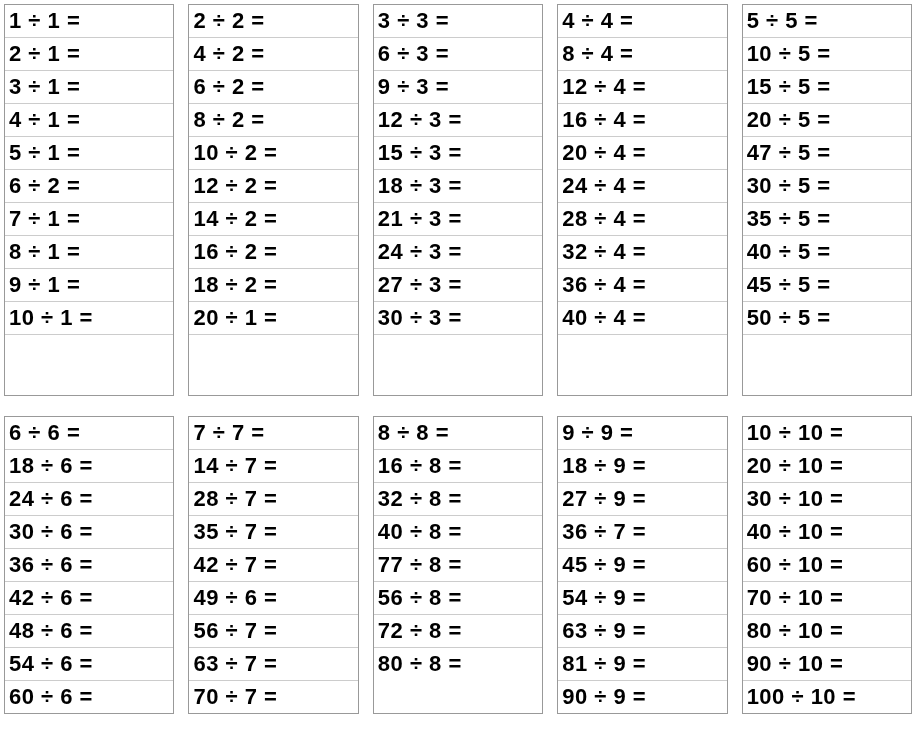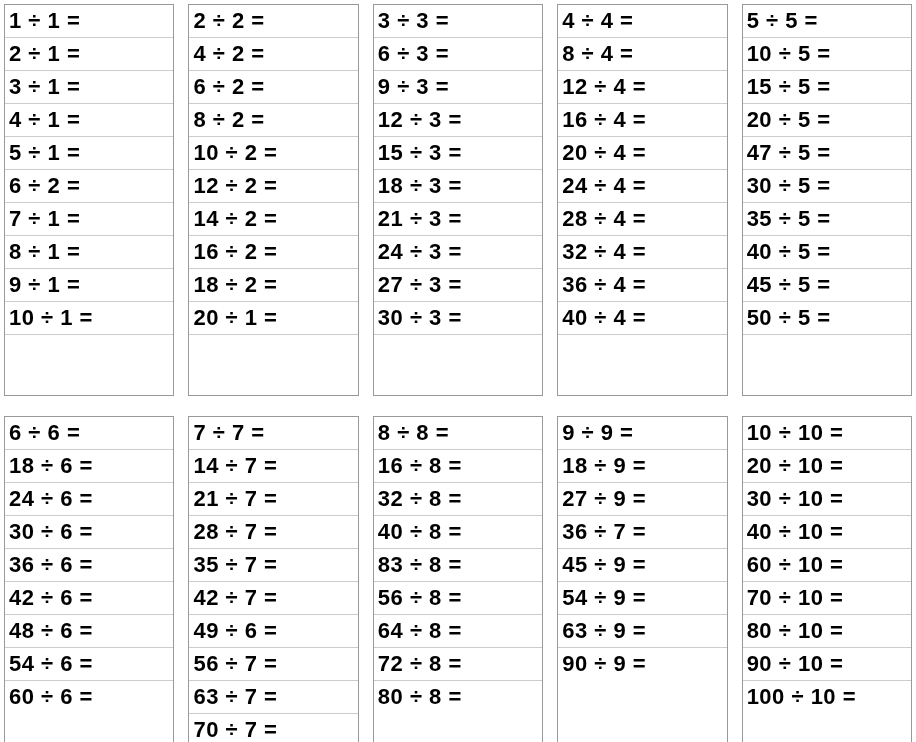--- a/index.html
+++ b/index.html
@@ -122,48 +122,47 @@
       <div class="cell">30 ÷ 6 =</div>
       <div class="cell">36 ÷ 6 =</div>
       <div class="cell">42 ÷ 6 =</div>
       <div class="cell">48 ÷ 6 =</div>
       <div class="cell">54 ÷ 6 =</div>
       <div class="cell">60 ÷ 6 =</div>
     </div>
     <div class="column">
       <div class="cell">7 ÷ 7 =</div>
       <div class="cell">14 ÷ 7 =</div>
-      <div class="cell">21 ÷ 7 =</div>
       <div class="cell">28 ÷ 7 =</div>
       <div class="cell">35 ÷ 7 =</div>
       <div class="cell">42 ÷ 7 =</div>
       <div class="cell">49 ÷ 6 =</div>
       <div class="cell">56 ÷ 7 =</div>
       <div class="cell">63 ÷ 7 =</div>
       <div class="cell">70 ÷ 7 =</div>
     </div>
     <div class="column">
       <div class="cell">8 ÷ 8 =</div>
       <div class="cell">16 ÷ 8 =</div>
       <div class="cell">32 ÷ 8 =</div>
       <div class="cell">40 ÷ 8 =</div>
-      <div class="cell">83 ÷ 8 =</div>
+      <div class="cell">77 ÷ 8 =</div>
       <div class="cell">56 ÷ 8 =</div>
-      <div class="cell">64 ÷ 8 =</div>
       <div class="cell">72 ÷ 8 =</div>
       <div class="cell">80 ÷ 8 =</div>
     </div>
     <div class="column">
       <div class="cell">9 ÷ 9 =</div>
       <div class="cell">18 ÷ 9 =</div>
       <div class="cell">27 ÷ 9 =</div>
       <div class="cell">36 ÷ 7 =</div>
       <div class="cell">45 ÷ 9 =</div>
       <div class="cell">54 ÷ 9 =</div>
       <div class="cell">63 ÷ 9 =</div>
+      <div class="cell">81 ÷ 9 =</div>
       <div class="cell">90 ÷ 9 =</div>
     </div>
     <div class="column">
       <div class="cell">10 ÷ 10 =</div>
       <div class="cell">20 ÷ 10 =</div>
       <div class="cell">30 ÷ 10 =</div>
       <div class="cell">40 ÷ 10 =</div>
       <div class="cell">60 ÷ 10 =</div>
       <div class="cell">70 ÷ 10 =</div>
       <div class="cell">80 ÷ 10 =</div>

